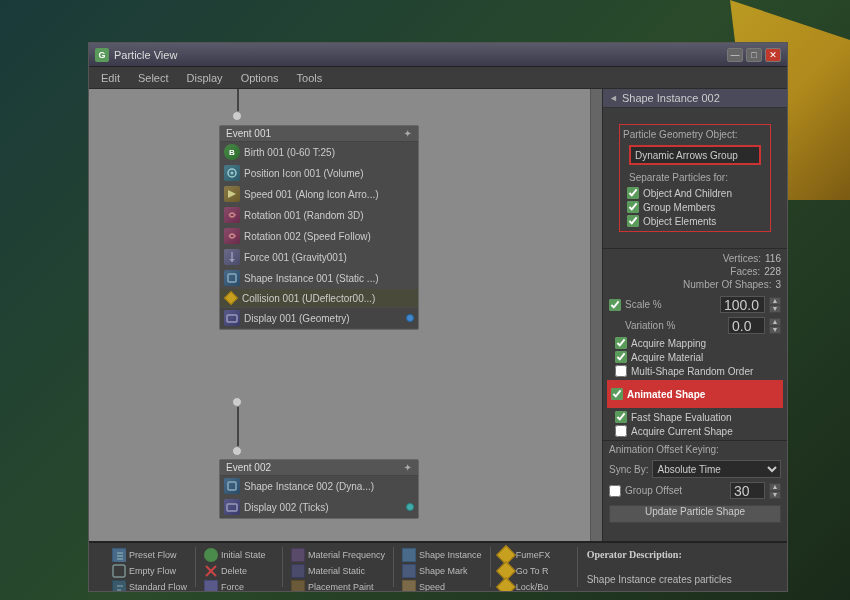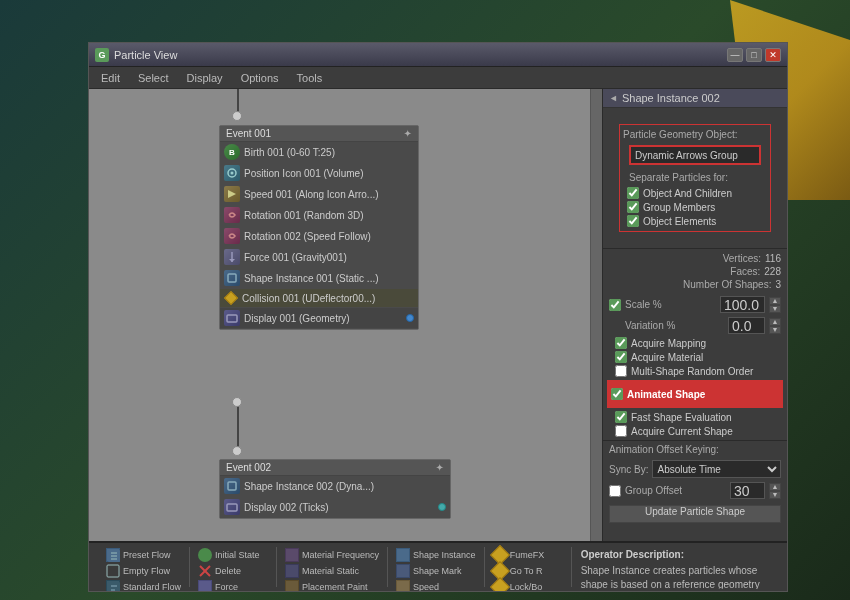--- a/index.html
+++ b/index.html
@@ -371,21 +371,21 @@
       text-align: center;
     }
 
     
     .bottom-toolbar {
       height: 50px;
       background: #3a3a3a;
       border-top: 2px solid #222;
       display: flex;
       align-items: stretch;
-      padding: 2px 12px;
+      padding: 2px 18px;
       gap: 2px;
       overflow: hidden;
     }
 
     .toolbar-group {
       display: flex;
       flex-direction: column;
       justify-content: space-between;
       padding: 2px 3px;
       min-width: 80px;
@@ -418,21 +418,22 @@
       background: #3a3a3a;
       font-size: 10px;
       color: #bbb;
       line-height: 1.4;
       overflow: hidden;
     }
 
     .desc-title {
       color: #ccc;
       font-weight: bold;
-      margin-bottom: 2px;
+      margin-bottom: 11px;
+      font-family: Liberation Serif, serif;
     }
 
     
     .icon-birth { background: linear-gradient(135deg, #4a8a4a, #2a6a2a); }
     .icon-position { background: linear-gradient(135deg, #4a7a8a, #2a5a6a); }
     .icon-speed { background: linear-gradient(135deg, #8a7a4a, #6a5a2a); }
     .icon-rotation { background: linear-gradient(135deg, #8a4a6a, #6a2a4a); }
     .icon-force { background: linear-gradient(135deg, #6a6a8a, #4a4a6a); }
     .icon-shape { background: linear-gradient(135deg, #4a6a8a, #2a4a6a); }
     .icon-display { background: linear-gradient(135deg, #5a5a8a, #3a3a6a); }
@@ -570,21 +571,21 @@
           </div>
           <span class="op-label">Display 001 (Geometry)</span>
           <div class="op-dot node-dot-blue"></div>
         </div>
       </div>
 
       <div style="position:absolute;top:312px;left:148px;width:2px;height:50px;background:#444;"></div>
       <div style="position:absolute;top:308px;left:143px;width:10px;height:10px;border-radius:50%;background:#ccc;border:1px solid #888;"></div>
       <div style="position:absolute;top:357px;left:143px;width:10px;height:10px;border-radius:50%;background:#ccc;border:1px solid #888;"></div>
 
-      <div class="event-box" style="left:130px;top:370px;width:232px;">
+      <div class="event-box" style="left:130px;top:370px;width:200px;">
         <div class="event-header event2-header">
           <span>Event 002</span>
           <span class="event-star">✦</span>
         </div>
 
         <div class="operator-row">
           <div class="op-icon icon-shape" style="border-radius:2px;display:flex;align-items:center;justify-content:center;">
             <svg width="12" height="12">
                 <rect x="2" y="2" width="8" height="8" fill="none" stroke="#8ab" stroke-width="1.5" rx="1"></rect>
               </svg>

